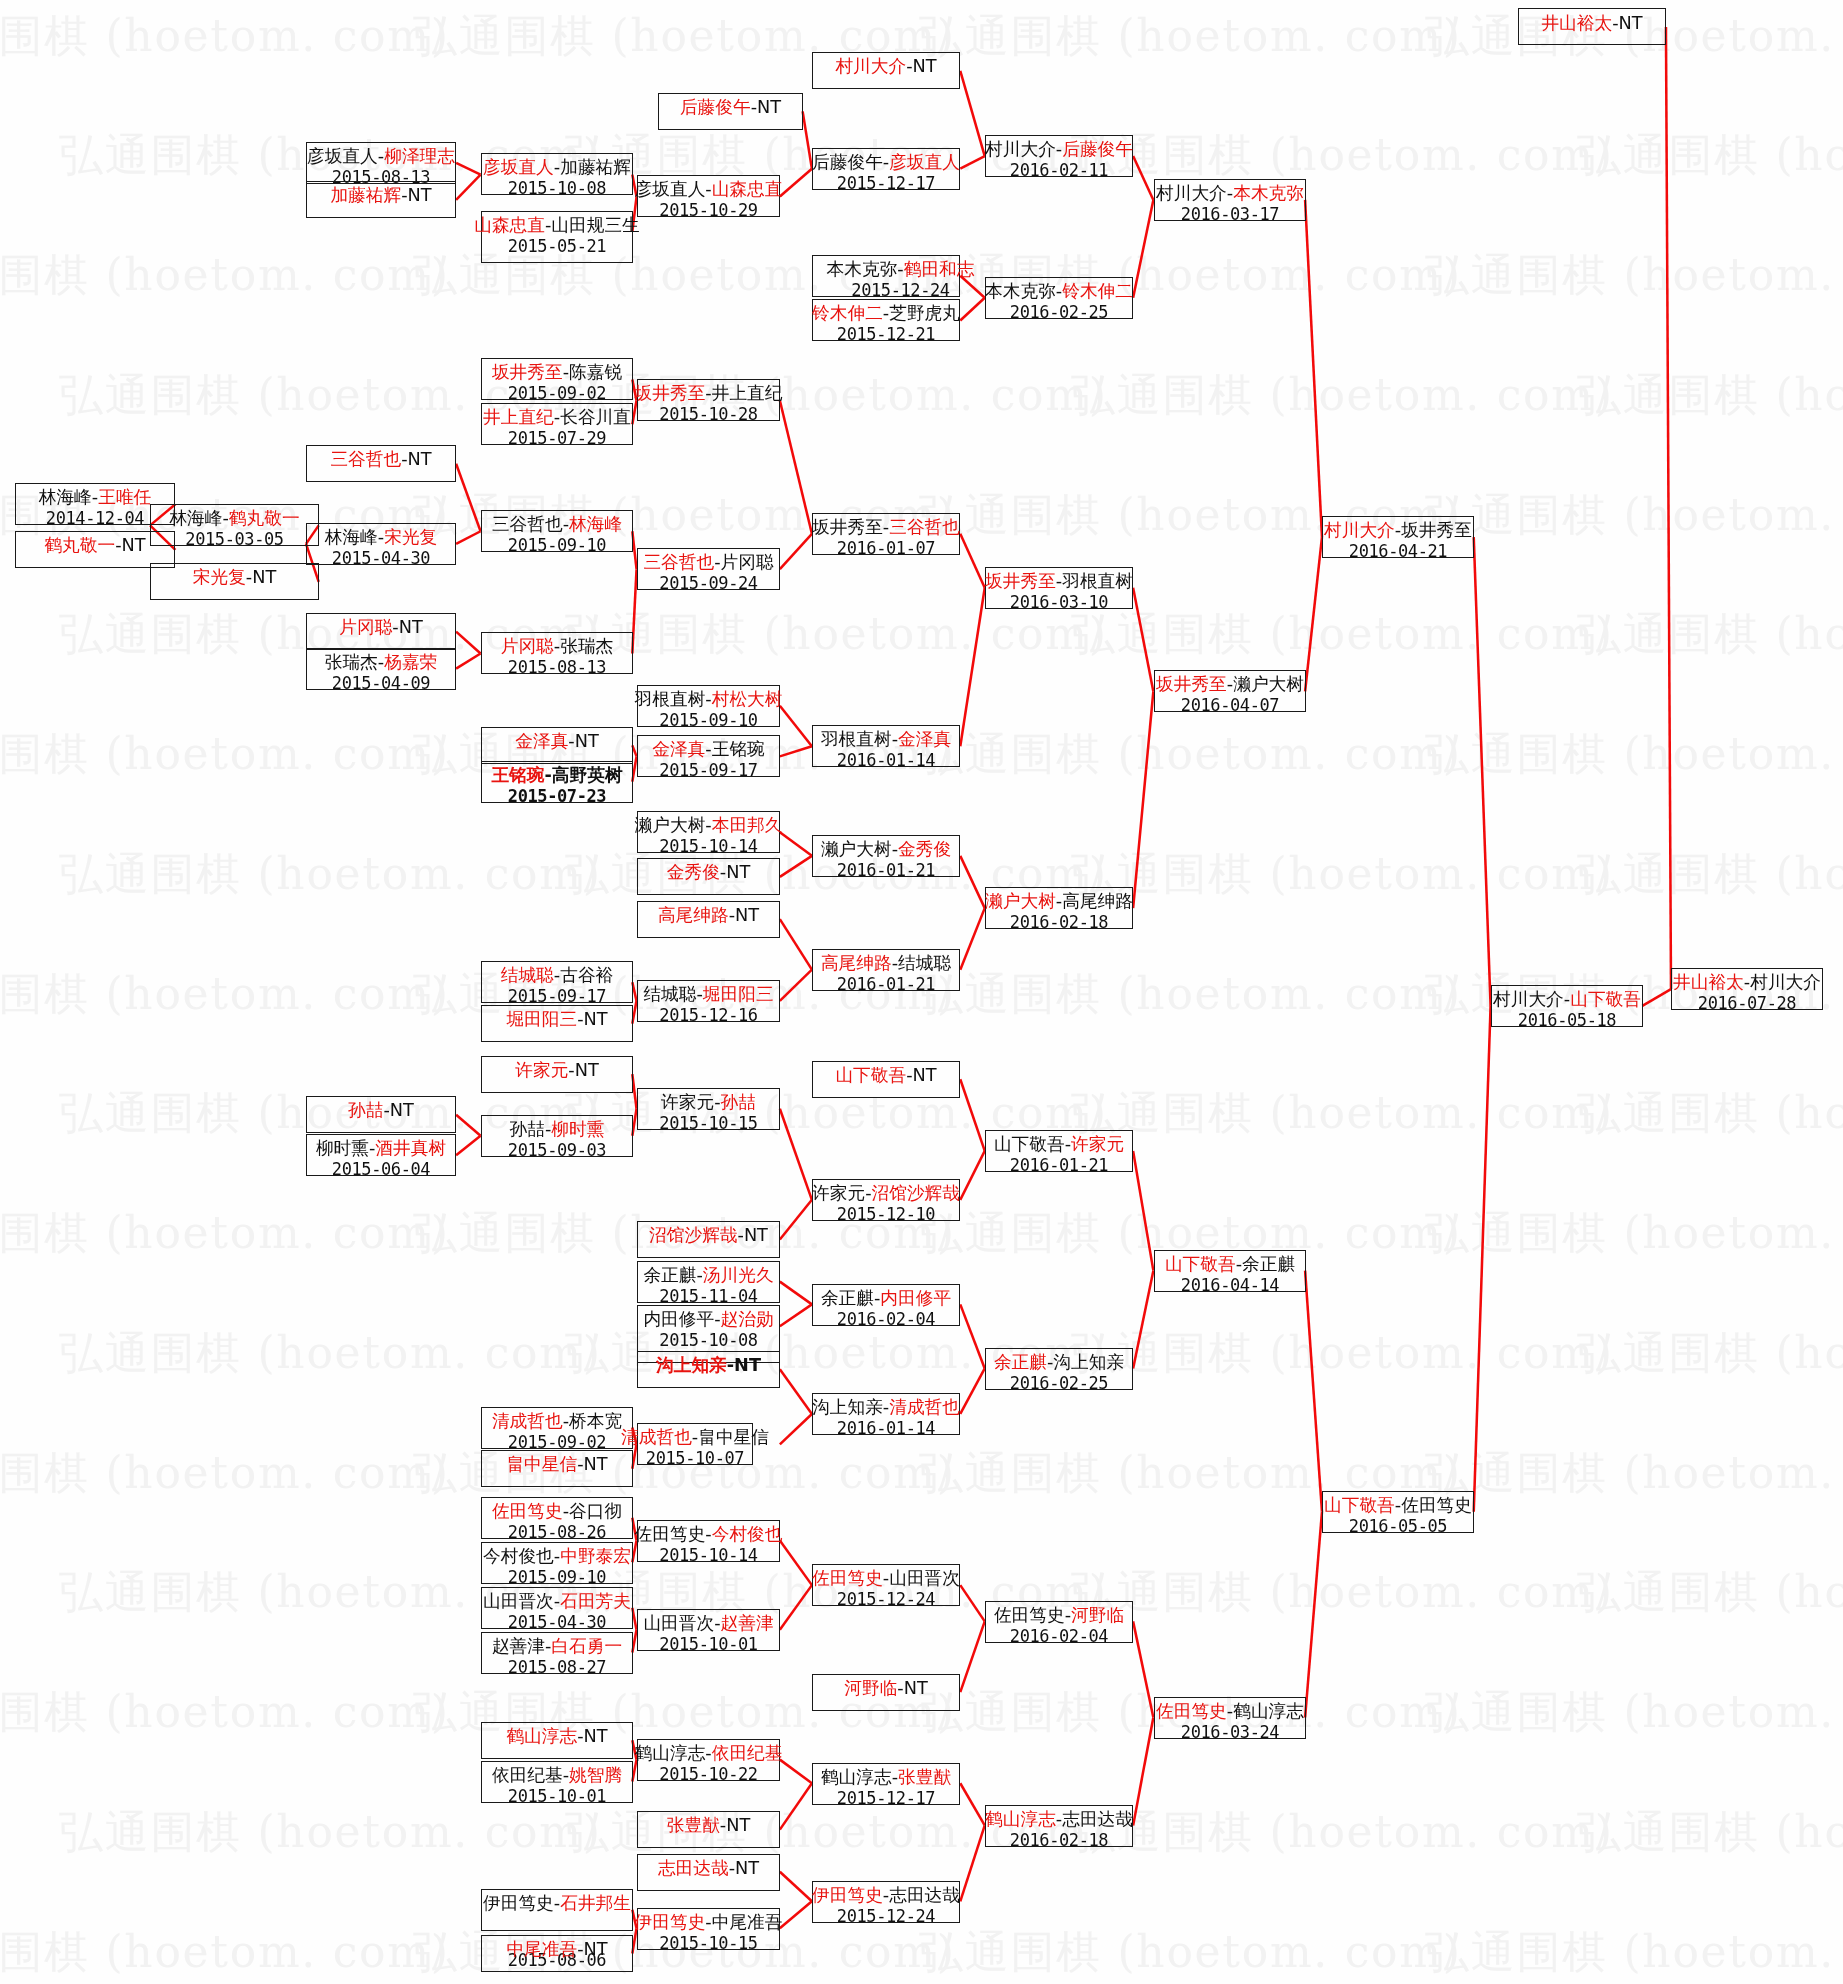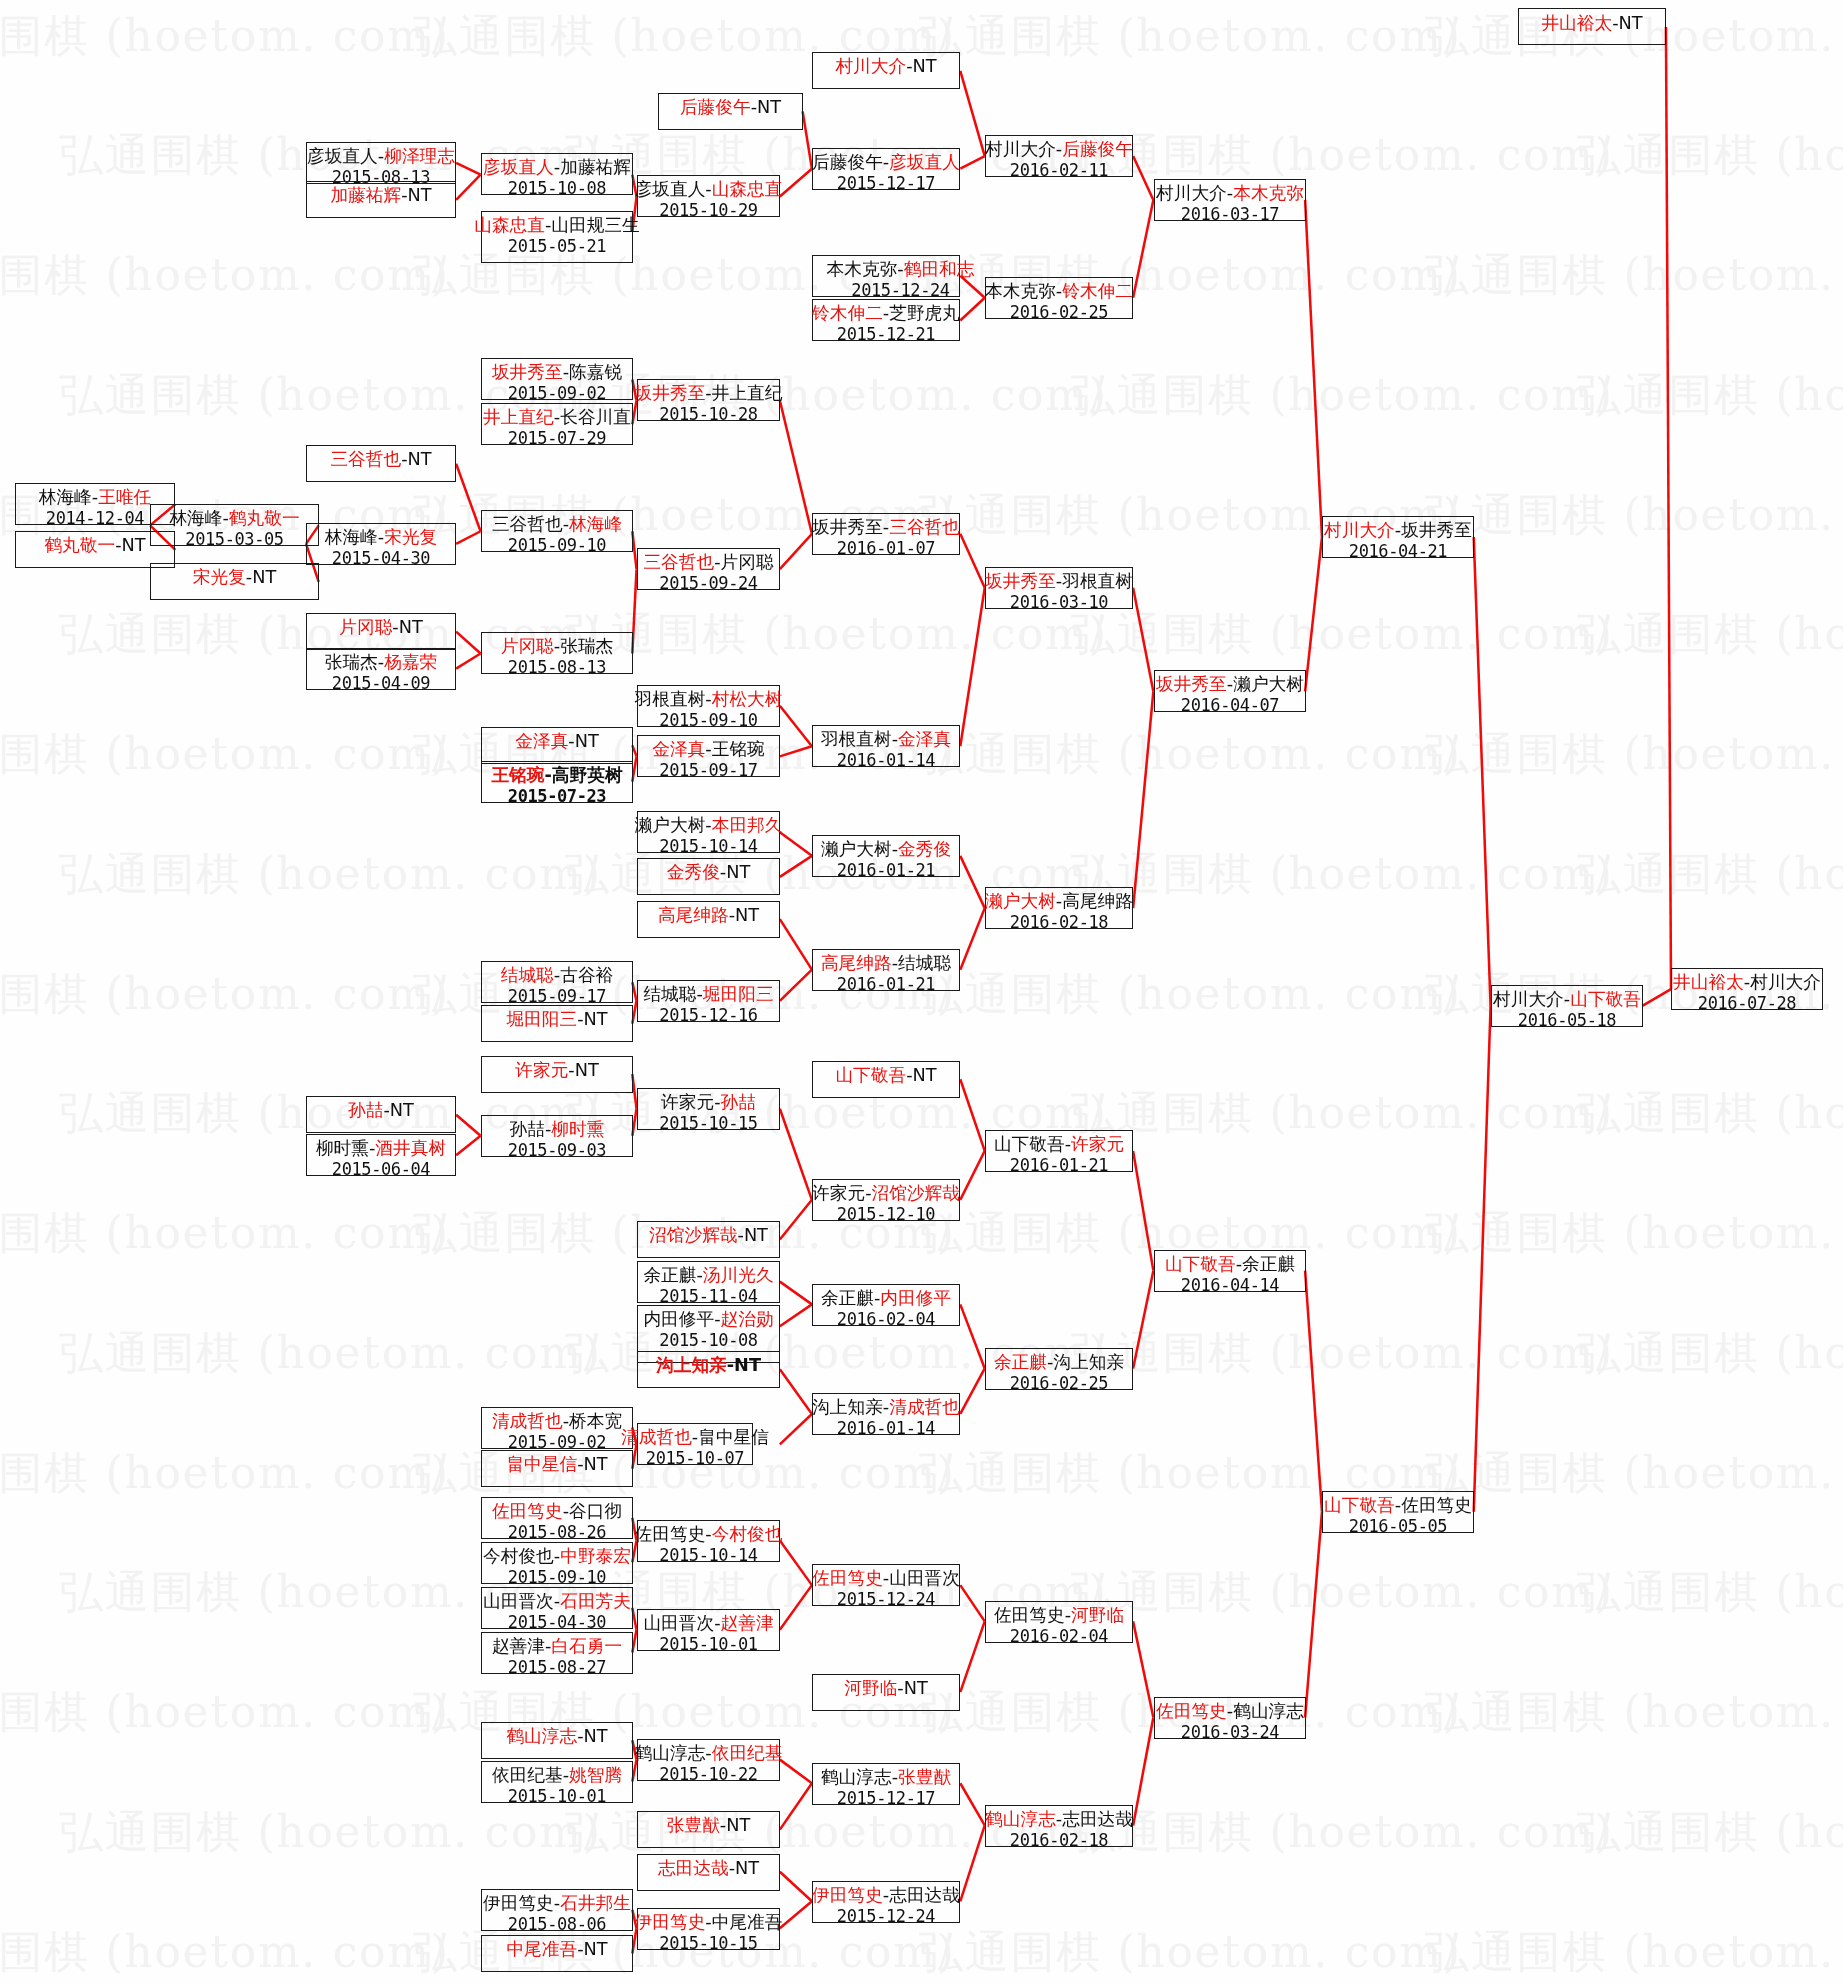--- a/index.html
+++ b/index.html
@@ -506,21 +506,21 @@
       <div class="node" style="left: 637px; top: 1811px; width: 143px; height: 37px;">
         <div class="ln1"><span class="w">张豊猷</span><span class="sep">-</span><span class="l">NT</span></div>
       </div>
       <div class="node" style="left: 812px; top: 1763px; width: 148px; height: 42px;">
         <div class="ln1"><span class="l">鹤山淳志</span><span class="sep">-</span><span class="w">张豊猷</span></div>
         <div class="ln2">2015-12-17</div>
       </div>
       <div class="node" style="left: 637px; top: 1854px; width: 143px; height: 37px;">
         <div class="ln1"><span class="w">志田达哉</span><span class="sep">-</span><span class="l">NT</span></div>
       </div>
-      <div class="node" style="left: 481px; top: 1889px; width: 152px; height: 42px;">
+      <div class="node" style="left: 481px; top: 1889px; width: 152px; height: 42px; gap: 36px;">
         <div class="ln1"><span class="l">伊田笃史</span><span class="sep">-</span><span class="w">石井邦生</span></div>
         <div class="ln2">2015-08-06</div>
       </div>
       <div class="node" style="left: 481px; top: 1935px; width: 152px; height: 37px;">
         <div class="ln1"><span class="w">中尾准吾</span><span class="sep">-</span><span class="l">NT</span></div>
       </div>
       <div class="node" style="left: 637px; top: 1908px; width: 143px; height: 42px;">
         <div class="ln1"><span class="w">伊田笃史</span><span class="sep">-</span><span class="l">中尾准吾</span></div>
         <div class="ln2">2015-10-15</div>
       </div>

